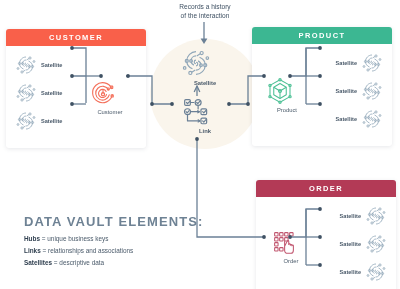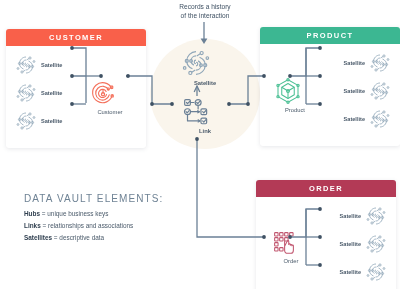--- a/index.html
+++ b/index.html
@@ -46,21 +46,21 @@
     color: #ffffff;
     font-size: 7.5px;
     letter-spacing: 1.4px;
     font-weight: bold;
   }
   .panel-body {
     position: relative;
   }
 
   #panel-customer { left: 6px;   top: 29px;  width: 140px; height: 119px; }
-  #panel-product  { left: 260px; top: 27px;  width: 140px; height: 119px; }
+  #panel-product  { left: 252px; top: 27px;  width: 140px; height: 119px; }
   #panel-order    { left: 256px; top: 180px; width: 140px; height: 113px; }
 
   
   .sat-row {
     position: absolute;
     height: 26px;
     display: flex;
     align-items: center;
     gap: 3px;
   }
@@ -111,25 +111,26 @@
   }
 
   
   .legend {
     position: absolute;
     left: 24px;
     top: 193px;
     width: 190px;
   }
   .legend-title {
-    font-size: 10px;
+    font-size: 13px;
     letter-spacing: 1.1px;
     color: #6e8294;
-    font-weight: normal;
+    font-weight: bold;
     margin-bottom: 6px;
+    margin-top: 21px;
   }
   .legend-line {
     font-size: 6.4px;
     color: #4a5a6a;
     margin-bottom: 5px;
     white-space: nowrap;
   }
   .legend-line b { color: #2f3f4f; }
 
   

